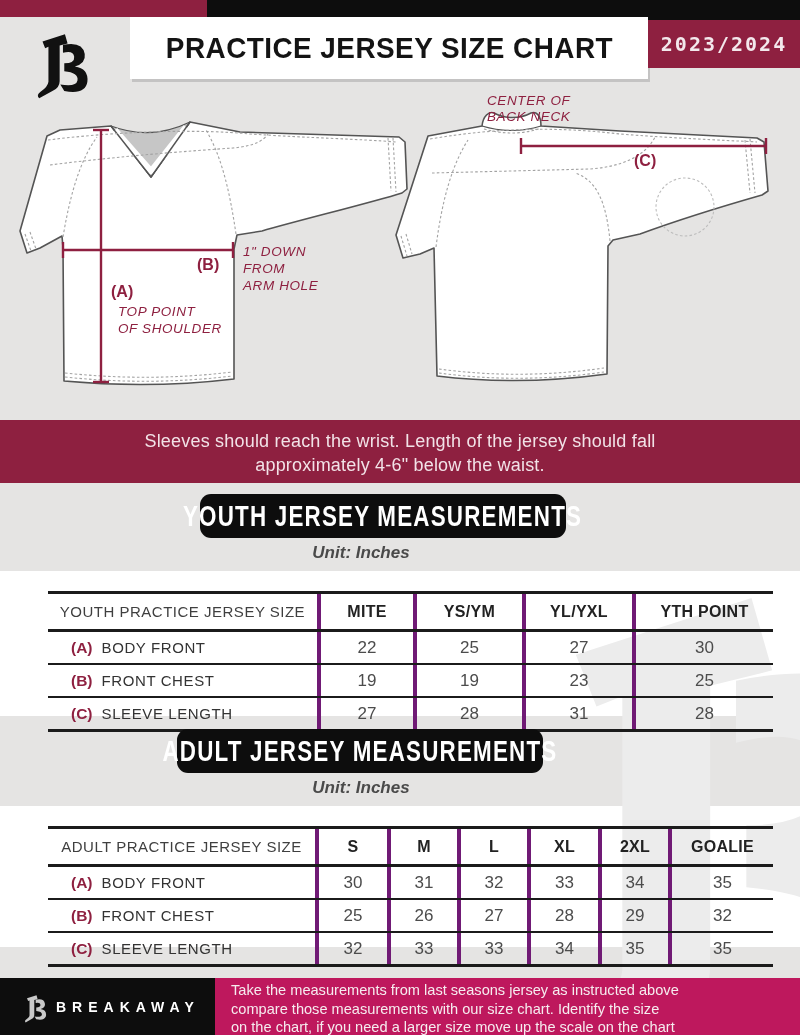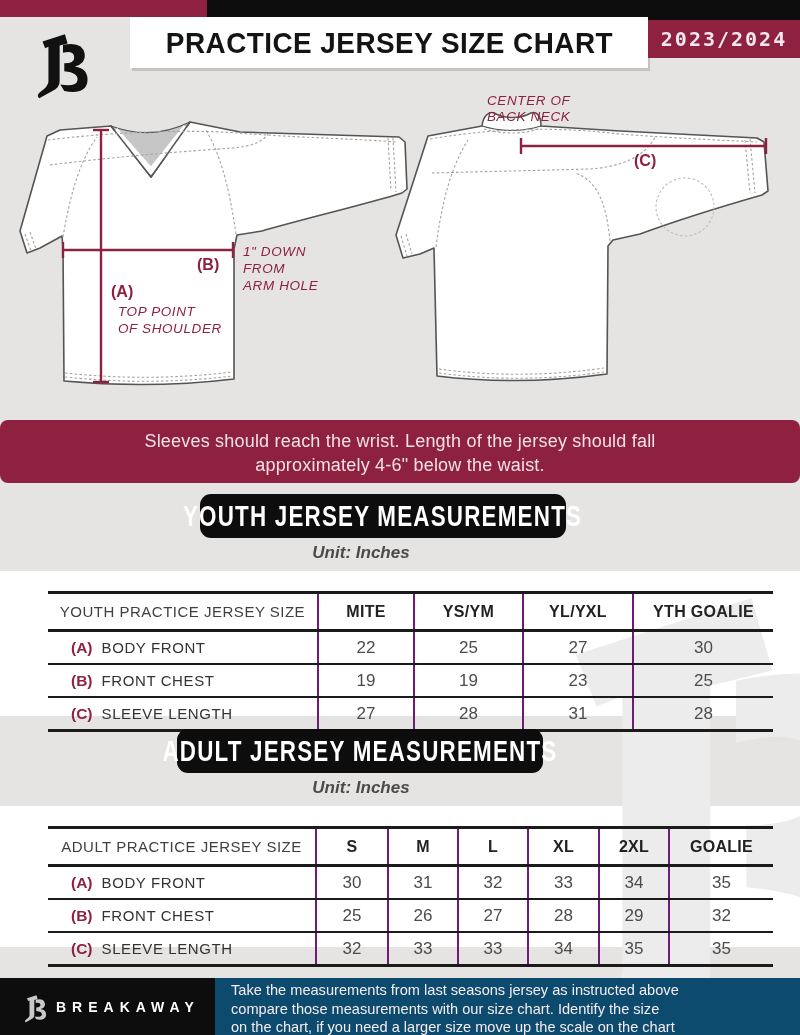--- a/index.html
+++ b/index.html
@@ -17,46 +17,46 @@
   .band.gray-low   { top:947px; height:31px;  background:#e5e4e3; }
 
   .watermark { position:absolute; top:505px; right:-165px; width:520px; height:620px; z-index:1; }
 
   .z { position:absolute; z-index:2; }
 
   
   .maroon-strip { left:0; top:0; width:207px; height:17px; background:#8e2040; }
   .black-bar    { left:207px; top:0; width:593px; height:20px; background:#0d0d0d; }
   .title-box {
-    left:130px; top:17px; width:518px; height:51px; background:#ffffff;
+    left:130px; top:17px; width:518px; height:62px; background:#ffffff;
     box-shadow:2px 3px 0 rgba(0,0,0,0.14);
     display:flex; align-items:center; justify-content:center;
   }
   .title-box .t {
     font-size:30px; font-weight:800; color:#141414; letter-spacing:0.5px;
     transform:scaleX(0.93); white-space:nowrap;
   }
   .season-box {
-    left:648px; top:20px; width:152px; height:38px; background:#8e2040;
+    left:648px; top:20px; width:152px; height:48px; background:#8e2040;
     display:flex; align-items:center; justify-content:center;
   }
   .season-box .t {
     font-family:"DejaVu Sans Mono", monospace; font-weight:bold;
     font-size:20px; letter-spacing:2px; color:#f3e8ec; white-space:nowrap;
   }
   .brand-mark { left:26px; top:22px; width:66px; height:80px; }
 
   
   .diagram { left:0; top:85px; width:800px; height:330px; }
 
   
   .banner {
     left:0; top:420px; width:800px; height:63px; background:#8e2040;
     text-align:center; padding-top:9px; color:#f2e2e7;
-    font-size:18px; line-height:24px; letter-spacing:0.2px;border-radius:8px;
+    font-size:18px; line-height:24px; letter-spacing:0.2px;
   }
 
   
   .pill {
     left:177px; width:366px; height:44px; background:#0d0d0d; border-radius:11px;
     display:flex; align-items:center; justify-content:center;
   }
   .pill.youth { top:494px;margin-left:23px; } .pill.adult { top:729px; }
   .pill .t {
     color:#ffffff; font-weight:700; font-size:28px; letter-spacing:1.5px;
@@ -67,39 +67,39 @@
   .unit.adult { top:778px; }
 
   
   .sizetable { left:48px; width:725px; border-top:3px solid #1b1b1b;margin-top:20px; }
   .sizetable.youth { top:571px; } .sizetable.adult { top:806px; }
   .trow { display:grid; border-bottom:2px solid #1b1b1b; }
   .trow.thead { border-bottom:3px solid #1b1b1b; }
   .trow:last-child { border-bottom:3px solid #1b1b1b; }
   .tcell { display:flex; align-items:center; justify-content:center; height:31px; }
   .thead .tcell { height:35px; }
-  .tcell + .tcell { border-left:2px solid #701a75; }
+  .tcell + .tcell { border-left:4px solid #701a75; }
   .label-head { font-size:15px; color:#3f3f3f; letter-spacing:0.5px; }
   .size-head  { font-size:16px; font-weight:700; color:#222222; letter-spacing:0.3px; }
   .val        { font-size:17px; color:#4c4c4c; }
   .row-label  { justify-content:flex-start; padding-left:23px; }
   .rkey  { color:#8e2040; font-weight:800; font-size:15.5px; margin-right:9px; }
   .rlabel{ color:#333333; font-size:15px; letter-spacing:0.6px; }
 
   
   .footer-black {
     left:0; top:978px; width:215px; height:57px; background:#0d0d0d;
     display:flex; align-items:center; padding-left:20px;
   }
   .footer-black .brand-text {
     color:#ffffff; font-weight:700; font-size:14px; letter-spacing:6px; margin-left:8px;
     white-space:nowrap;
   }
   .footer-maroon {
-    left:215px; top:978px; width:585px; height:57px; background:#0c4a6e;
+    left:215px; top:978px; width:585px; height:57px; background:#be185d;
     color:#f6ecef; font-size:14.6px; line-height:18.5px; padding:3px 8px 0 16px;
   }
 
   svg text.note { font-style:italic; font-size:13.5px; fill:#8e2040; letter-spacing:0.6px;
     font-family:"Liberation Sans", sans-serif; }
   svg text.keylab { font-weight:800; font-size:16px; fill:#8e2040;
     font-family:"Liberation Sans", sans-serif; }
 </style>
 </head>
 <body>
@@ -214,21 +214,21 @@
   <div class="z pill youth">
     <div class="t">YOUTH JERSEY MEASUREMENTS</div>
   </div>
   <div class="z unit">Unit: Inches</div>
   <div class="z sizetable youth">
       <div class="trow thead" style="grid-template-columns: 269px 96px 109px 110px 141px;">
         <div class="tcell label-head">YOUTH PRACTICE JERSEY SIZE</div>
         <div class="tcell size-head">MITE</div>
         <div class="tcell size-head">YS/YM</div>
         <div class="tcell size-head">YL/YXL</div>
-        <div class="tcell size-head">YTH GOALIE</div>
+        <div class="tcell size-head">YTH POINT</div>
       </div>
       <div class="trow" style="grid-template-columns: 269px 96px 109px 110px 141px;">
         <div class="tcell row-label">
           <div class="rkey">(A)</div>
           <div class="rlabel">BODY FRONT</div>
         </div>
         <div class="tcell val">22</div>
         <div class="tcell val">25</div>
         <div class="tcell val">27</div>
         <div class="tcell val">30</div>

